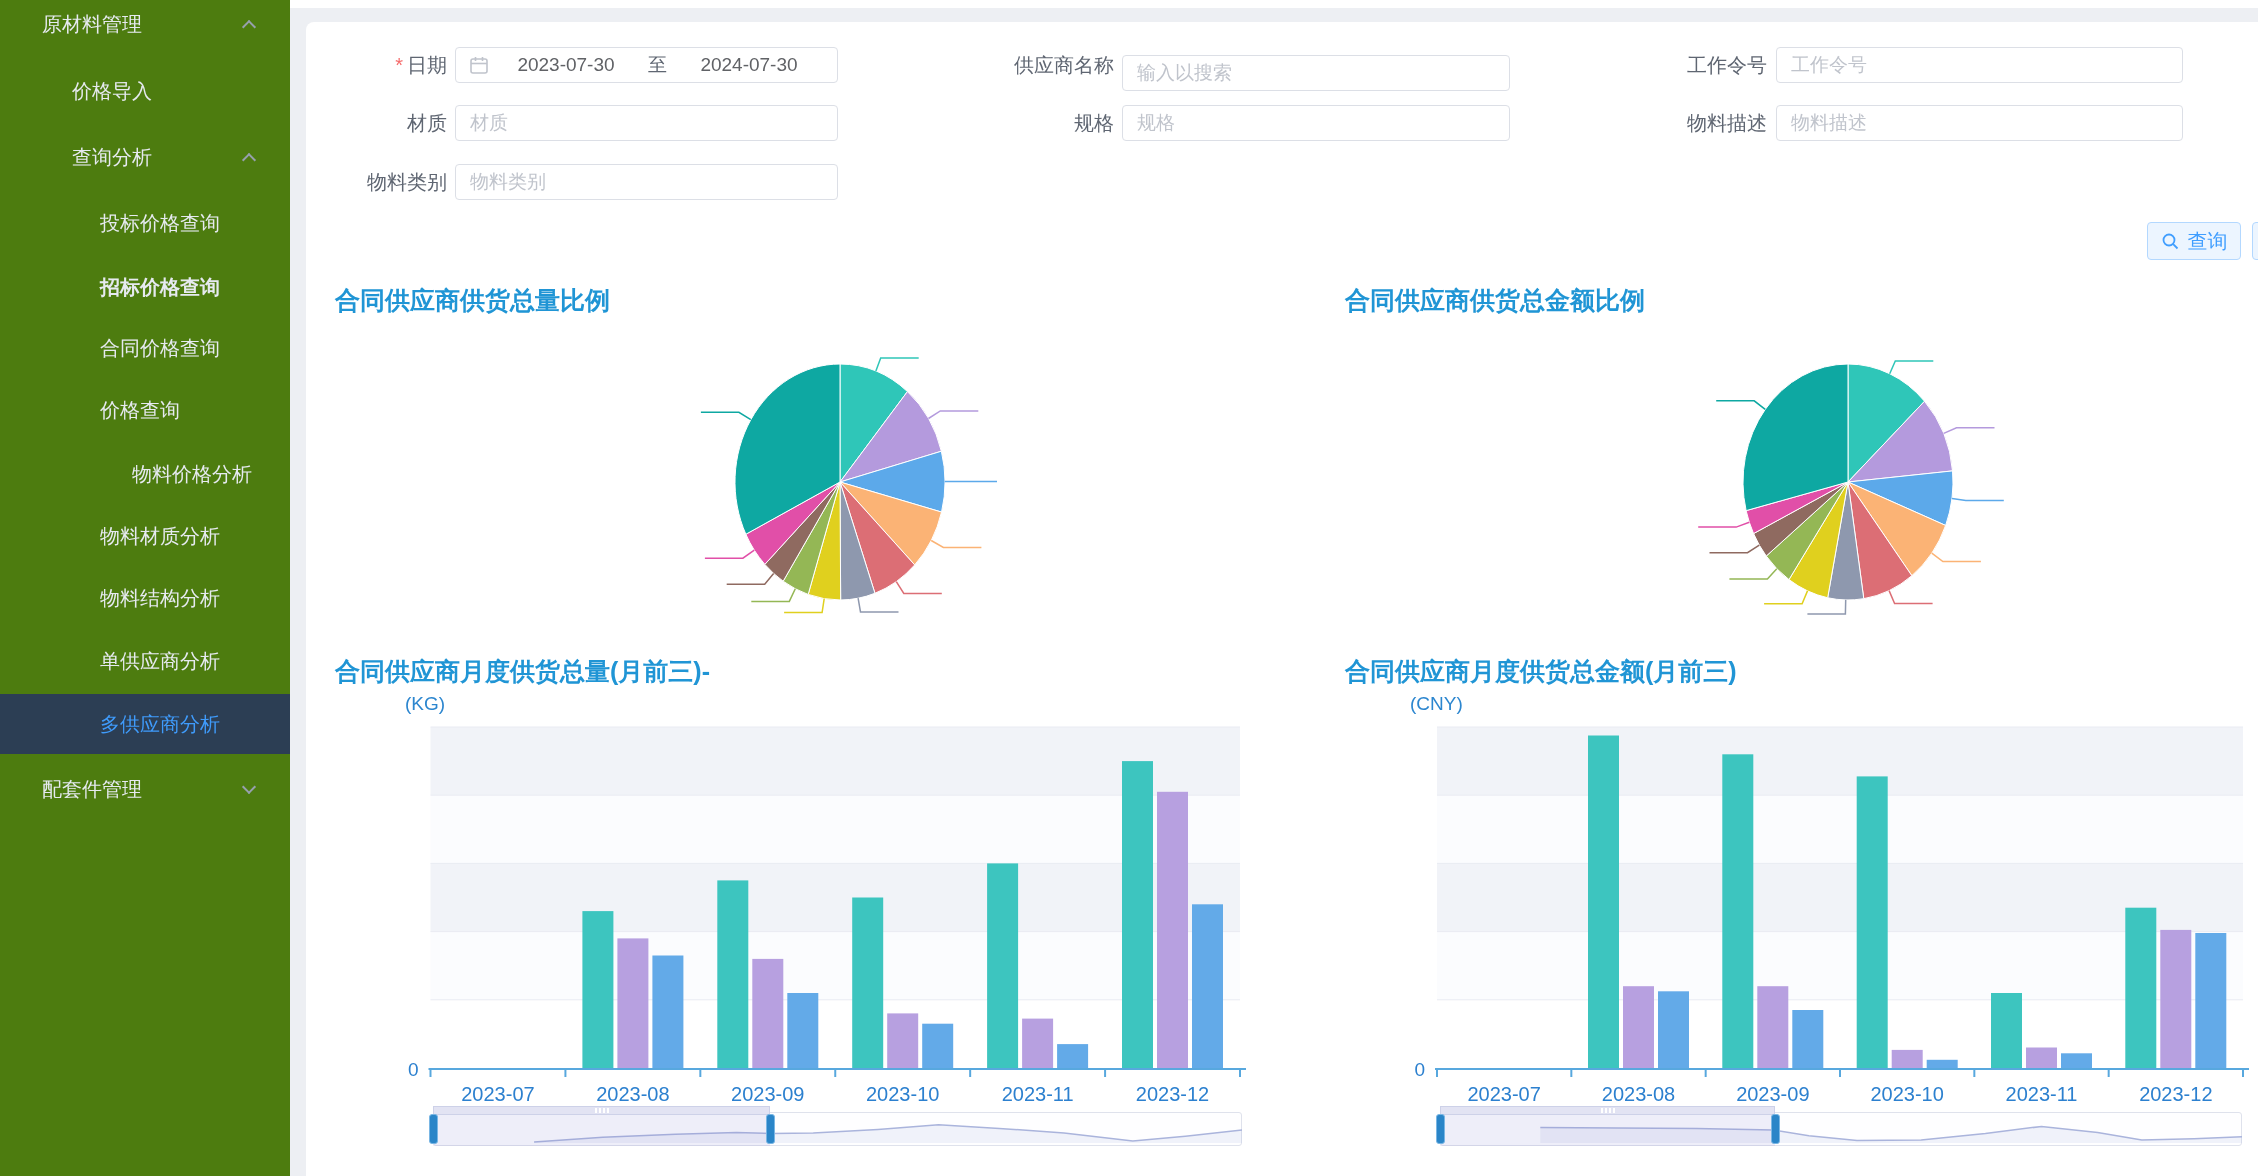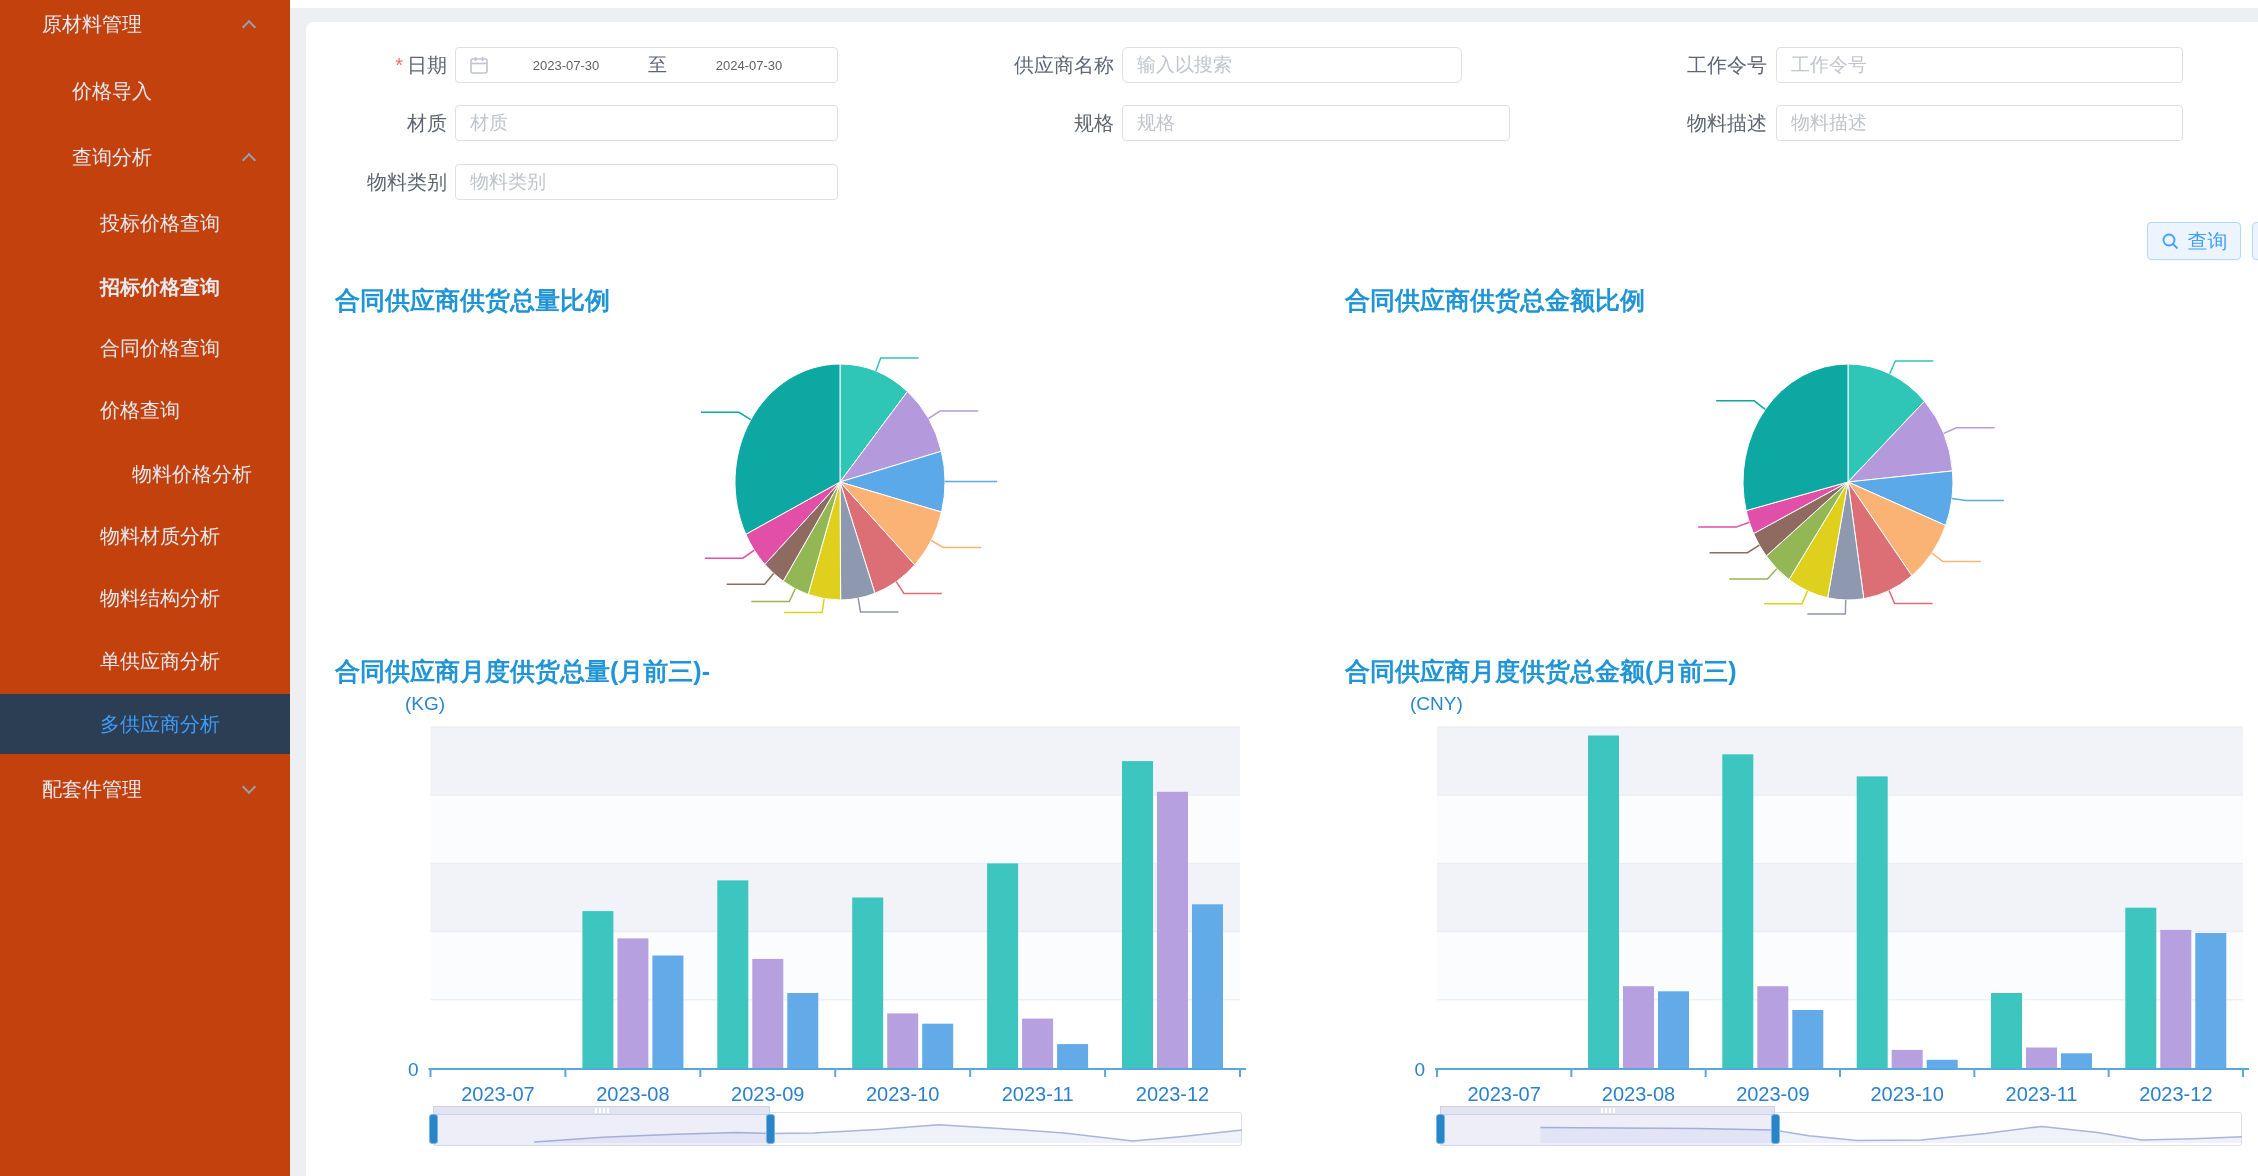--- a/index.html
+++ b/index.html
@@ -2,21 +2,21 @@
 <html><head>
 <meta charset="utf-8">
 <style>
   * { margin:0; padding:0; box-sizing:border-box; }
   html,body { background:#edeff3; }
   #app {
     position:relative; width:2258px; height:1176px; overflow:hidden;
     background:#edeff3; font-family:"Liberation Sans", sans-serif;
   }
   
-  .sidebar { position:absolute; left:0; top:0; width:290px; height:1176px; background:#c2410c; z-index:5; }
+  .sidebar { position:absolute; left:0; top:0; width:290px; height:1176px; background:#4d7c0f; z-index:5; }
   .side-item { position:absolute; left:0; width:290px; height:60px; display:flex; align-items:center;
                color:#e6eaf0; font-size:20px; cursor:pointer; }
   .side-item.active { background:#2c3e54; color:#3f9bfb; }
   .side-item .lbl { white-space:nowrap; }
   .chev { position:absolute; right:36px; width:10px; height:10px;
           border-right:2px solid #97a0ae; border-bottom:2px solid #97a0ae; }
   .chev.up   { transform:rotate(-135deg); margin-top:6px; }
   .chev.down { transform:rotate(45deg);  margin-top:-4px; }
   
   .topstrip { position:absolute; left:290px; top:0; width:1968px; height:8px; background:#ffffff; }
@@ -25,21 +25,21 @@
   
   .f-label { position:absolute; height:36px; line-height:36px; width:170px; text-align:right;
              color:#5f6672; font-size:20px; }
   .f-label .req { color:#f56c6c; margin-right:4px; }
   .f-input { position:absolute; height:36px; border:1px solid #dcdfe6; border-radius:4px;
              background:#fff; font-size:19px; color:#606266; padding:0 14px;
              font-family:"Liberation Sans", sans-serif; outline:none; }
   .f-input::placeholder { color:#c0c4cc; }
   .daterange { position:absolute; height:36px; border:1px solid #dcdfe6; border-radius:4px;
                background:#fff; display:flex; align-items:center; padding:0 12px; cursor:pointer; }
-  .daterange .dt { flex:1; text-align:center; font-size:13px; color:#606266; }
+  .daterange .dt { flex:1; text-align:center; font-size:19px; color:#606266; }
   .daterange .sep { font-size:19px; color:#5f6672; padding:0 6px; }
   .btn { position:absolute; height:38px; border:1px solid #b3d8ff; background:#ecf5ff; color:#409eff;
          border-radius:4px; font-size:20px; display:flex; align-items:center; justify-content:center;
          gap:8px; cursor:pointer; font-family:"Liberation Sans", sans-serif; }
   
   .chart-title { position:absolute; font-size:25px; font-weight:700; color:#2095d5; white-space:nowrap; }
   .unit-label  { position:absolute; font-size:19px; color:#2c86cf; }
   svg.layer { position:absolute; overflow:visible; }
   
   .dz-track { position:absolute; height:34px; background:#fefeff; border:1px solid #dfe2ec; border-radius:3px; }
@@ -113,21 +113,21 @@
       <line x1="3" y1="9.5" x2="19" y2="9.5" stroke="#c0c4cc" stroke-width="1.6"></line>
       <line x1="7.5" y1="3" x2="7.5" y2="7" stroke="#c0c4cc" stroke-width="1.6"></line>
       <line x1="14.5" y1="3" x2="14.5" y2="7" stroke="#c0c4cc" stroke-width="1.6"></line>
     </svg>
     <span class="dt">2023-07-30</span>
     <span class="sep">至</span>
     <span class="dt">2024-07-30</span>
   </div>
 
   <div class="f-label" style="left:944px;top:47px">供应商名称</div>
-  <input class="f-input" style="left: 1122px; top: 47px; width: 340px; border-radius: 6px;" placeholder="输入以搜索">
+  <input class="f-input" style="left: 1122px; top: 55px; width: 388px;" placeholder="输入以搜索">
 
   <div class="f-label" style="left:1597px;top:47px">工作令号</div>
   <input class="f-input" style="left: 1776px; top: 47px; width: 407px;" placeholder="工作令号">
 
   <div class="f-label" style="left:277px;top:105px">材质</div>
   <input class="f-input" style="left: 455px; top: 105px; width: 383px;" placeholder="材质">
 
   <div class="f-label" style="left:944px;top:105px">规格</div>
   <input class="f-input" style="left: 1122px; top: 105px; width: 388px;" placeholder="规格">
 

